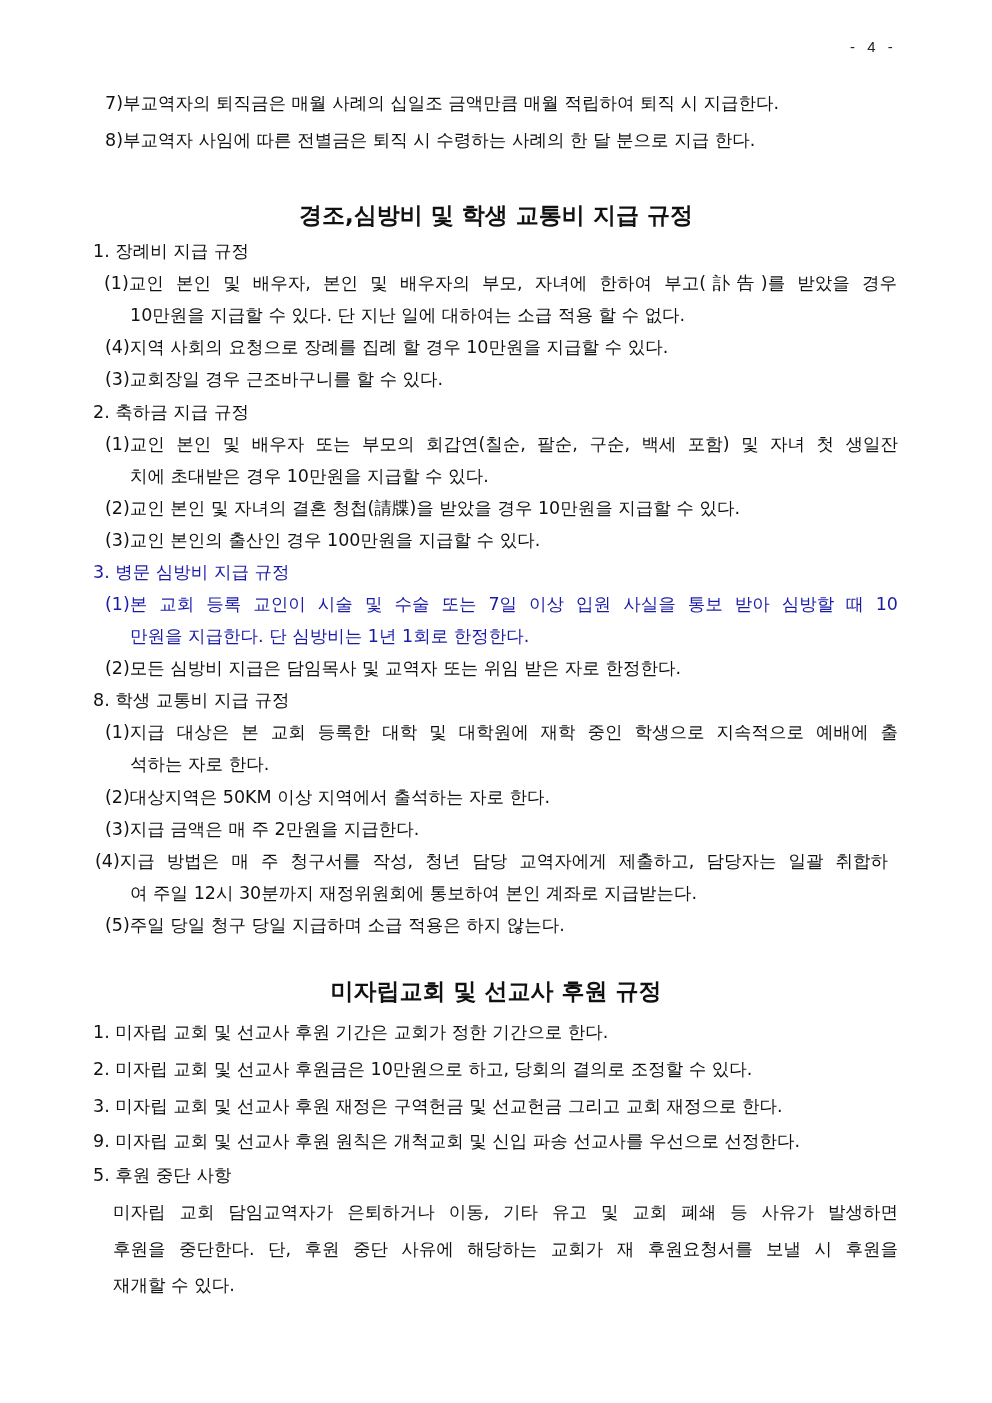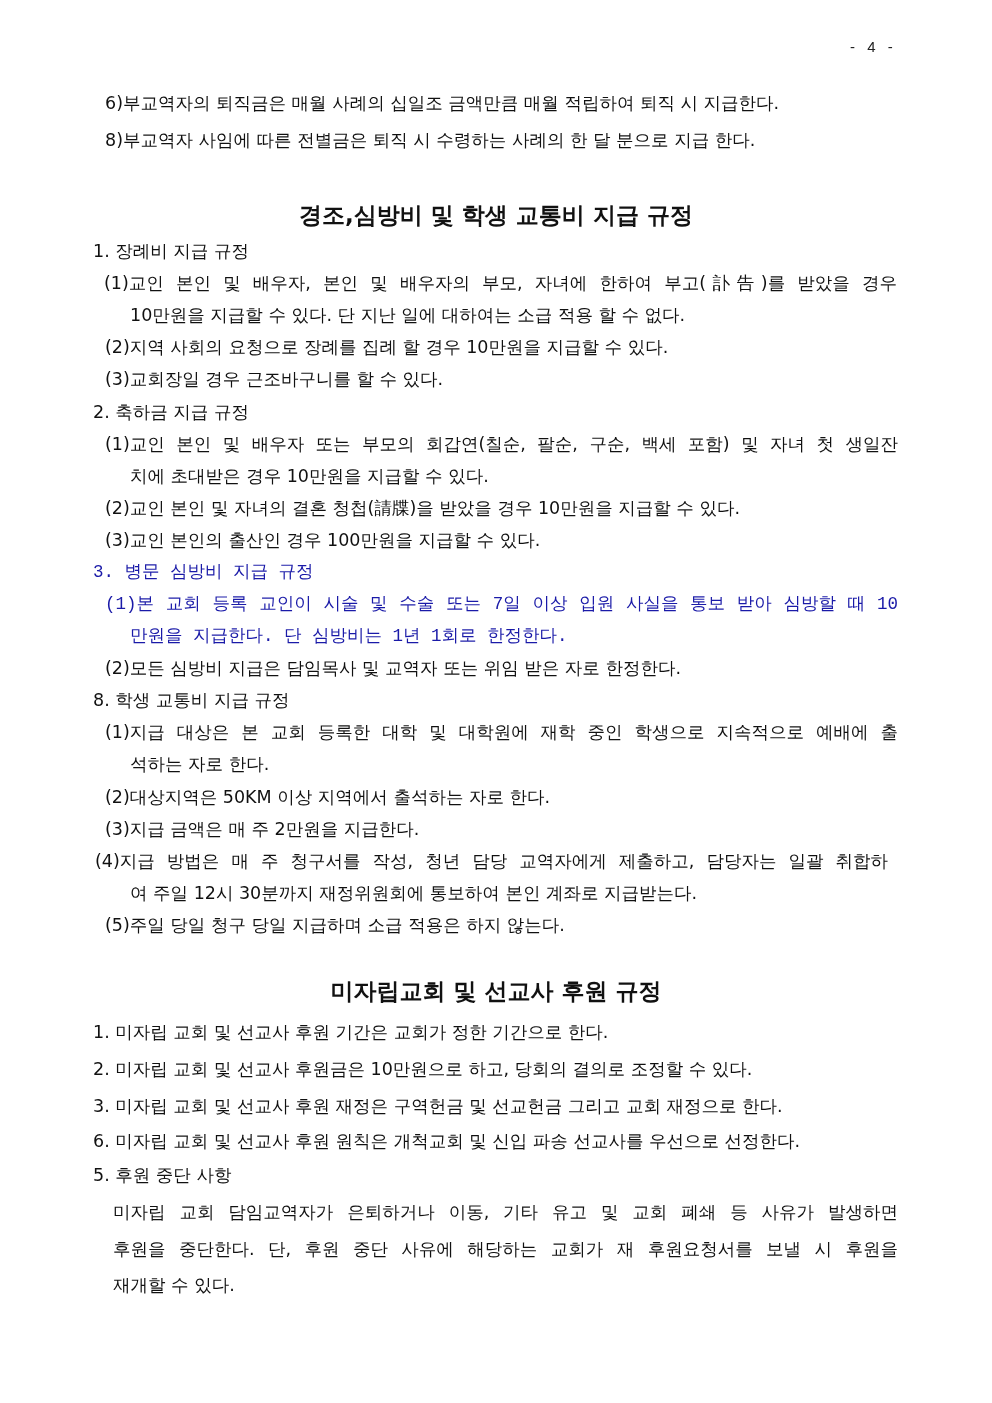--- a/index.html
+++ b/index.html
@@ -15,37 +15,37 @@
   }
   .line {
     position: absolute; white-space: nowrap;
     font-size: 17.5px; line-height: 22px;
     transform-origin: left center;
   }
   .title {
     position: absolute; left: 0; width: 992px; text-align: center;
     font-size: 23px; font-weight: bold; white-space: nowrap;
   }
-  .blue { color: #1a1aa8; font-family: Liberation Mono, monospace; }
+  .blue { color: #1a1aa8; }
   .justify { text-align: justify; text-align-last: justify; }
 </style>
 </head>
 <body>
 
 <div class="page-number">- 4 -</div>
 
-<div class="line" style="left:105px; top:92px;">6)부교역자의 퇴직금은 매월 사례의 십일조 금액만큼 매월 적립하여 퇴직 시 지급한다.</div>
+<div class="line" style="left:105px; top:92px;">7)부교역자의 퇴직금은 매월 사례의 십일조 금액만큼 매월 적립하여 퇴직 시 지급한다.</div>
 <div class="line" style="left:105px; top:129px;">8)부교역자 사임에 따른 전별금은 퇴직 시 수령하는 사례의 한 달 분으로 지급 한다.</div>
 
 <div class="title" style="top:200px;">경조,심방비 및 학생 교통비 지급 규정</div>
 
 <div class="line" style="left:93px; top:240px;">1. 장례비 지급 규정</div>
 <div class="line justify" style="left:104px; top:272px; width:793px;">(1)교인 본인 및 배우자, 본인 및 배우자의 부모, 자녀에 한하여 부고(訃告)를 받았을 경우</div>
 <div class="line" style="left:130px; top:304px;">10만원을 지급할 수 있다. 단 지난 일에 대하여는 소급 적용 할 수 없다.</div>
-<div class="line" style="left:105px; top:336px;">(2)지역 사회의 요청으로 장례를 집례 할 경우 10만원을 지급할 수 있다.</div>
+<div class="line" style="left:105px; top:336px;">(4)지역 사회의 요청으로 장례를 집례 할 경우 10만원을 지급할 수 있다.</div>
 <div class="line" style="left:105px; top:368px;">(3)교회장일 경우 근조바구니를 할 수 있다.</div>
 
 <div class="line" style="left:93px; top:401px;">2. 축하금 지급 규정</div>
 <div class="line justify" style="left:105px; top:433px; width:793px;">(1)교인 본인 및 배우자 또는 부모의 회갑연(칠순, 팔순, 구순, 백세 포함) 및 자녀 첫 생일잔</div>
 <div class="line" style="left:130px; top:465px;">치에 초대받은 경우 10만원을 지급할 수 있다.</div>
 <div class="line" style="left:105px; top:497px;">(2)교인 본인 및 자녀의 결혼 청첩(請牒)을 받았을 경우 10만원을 지급할 수 있다.</div>
 <div class="line" style="left:105px; top:529px;">(3)교인 본인의 출산인 경우 100만원을 지급할 수 있다.</div>
 
 <div class="line blue" style="left:93px; top:561px;">3. 병문 심방비 지급 규정</div>
 <div class="line blue justify" style="left:105px; top:593px; width:793px;">(1)본 교회 등록 교인이 시술 및 수술 또는 7일 이상 입원 사실을 통보 받아 심방할 때 10</div>
@@ -59,18 +59,18 @@
 <div class="line" style="left:105px; top:818px;">(3)지급 금액은 매 주 2만원을 지급한다.</div>
 <div class="line justify" style="left:95px; top:850px; width:793px;">(4)지급 방법은 매 주 청구서를 작성, 청년 담당 교역자에게 제출하고, 담당자는 일괄 취합하</div>
 <div class="line" style="left:130px; top:882px;">여 주일 12시 30분까지 재정위원회에 통보하여 본인 계좌로 지급받는다.</div>
 <div class="line" style="left:105px; top:914px;">(5)주일 당일 청구 당일 지급하며 소급 적용은 하지 않는다.</div>
 
 <div class="title" style="top:976px;">미자립교회 및 선교사 후원 규정</div>
 
 <div class="line" style="left:93px; top:1021px;">1. 미자립 교회 및 선교사 후원 기간은 교회가 정한 기간으로 한다.</div>
 <div class="line" style="left:93px; top:1058px;">2. 미자립 교회 및 선교사 후원금은 10만원으로 하고, 당회의 결의로 조정할 수 있다.</div>
 <div class="line" style="left:93px; top:1095px;">3. 미자립 교회 및 선교사 후원 재정은 구역헌금 및 선교헌금 그리고 교회 재정으로 한다.</div>
-<div class="line" style="left:93px; top:1130px;">6. 미자립 교회 및 선교사 후원 원칙은 개척교회 및 신입 파송 선교사를 우선으로 선정한다.</div>
+<div class="line" style="left:93px; top:1130px;">9. 미자립 교회 및 선교사 후원 원칙은 개척교회 및 신입 파송 선교사를 우선으로 선정한다.</div>
 <div class="line" style="left:93px; top:1164px;">5. 후원 중단 사항</div>
 
 <div class="line justify" style="left:113px; top:1201px; width:785px;">미자립 교회 담임교역자가 은퇴하거나 이동, 기타 유고 및 교회 폐쇄 등 사유가 발생하면</div>
 <div class="line justify" style="left:113px; top:1238px; width:785px;">후원을 중단한다. 단, 후원 중단 사유에 해당하는 교회가 재 후원요청서를 보낼 시 후원을</div>
 <div class="line" style="left:113px; top:1274px;">재개할 수 있다.</div>
 
 </body></html>

